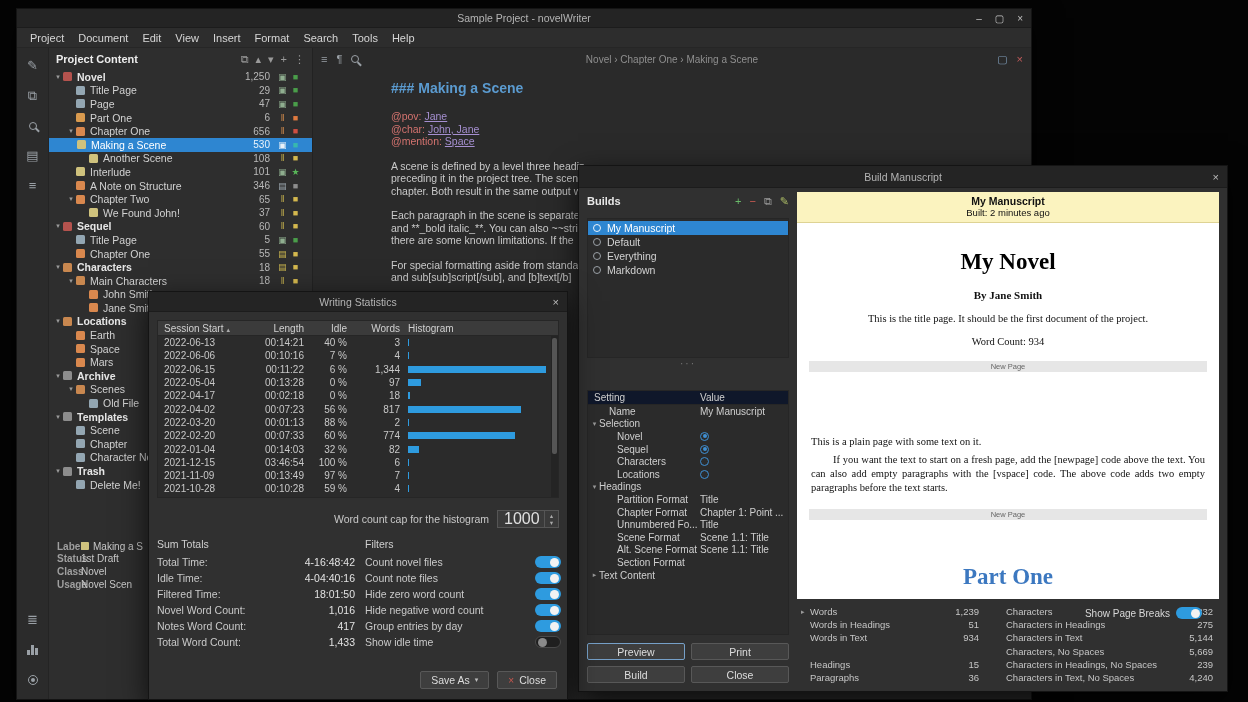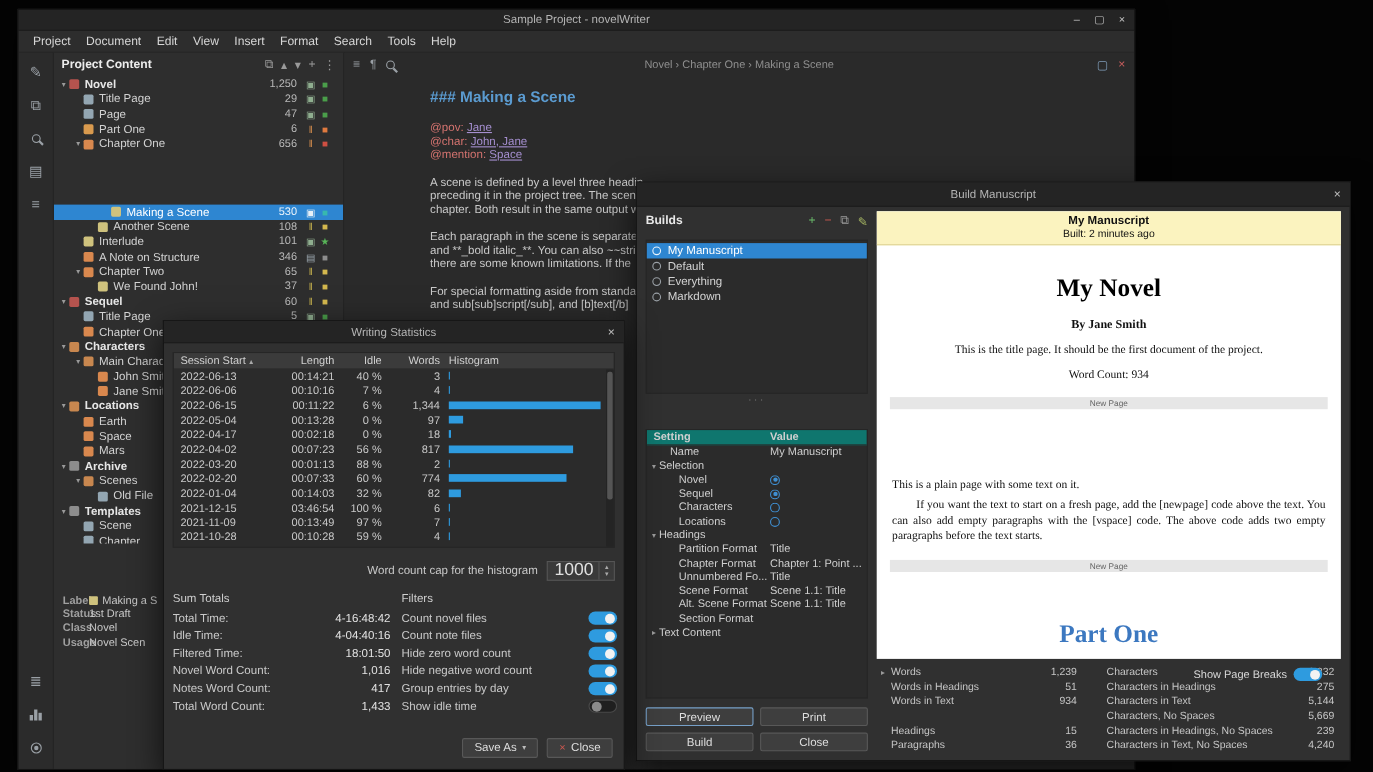--- a/index.html
+++ b/index.html
@@ -83,22 +83,22 @@
   .b-item.selected{background:#2e86d1;color:#fff;}
   .b-gear{width:8px;height:8px;border:1.5px solid #9aa0a6;border-radius:50%;flex:none;}
   .b-item.selected .b-gear{border-color:#eaf3fb;}
   .b-split{position:absolute;top:168px;left:0;right:0;text-align:center;color:#777;
            font-size:10px;line-height:8px;letter-spacing:2px;}
   .b-tabs{position:absolute;top:180px;left:0;right:0;height:18px;display:flex;border-bottom:1px solid #262626;}
   .b-tab{padding:2px 10px 0;font-size:10.5px;color:#a8a8a8;}
   .b-tab.active{background:#3d3d3d;color:#eee;border:1px solid #4a4a4a;border-bottom:none;}
   .b-table{position:absolute;top:198px;left:0;right:0;bottom:48px;background:#2b2b2b;
            border:1px solid #262626;overflow:hidden;}
-  .b-thead{display:flex;height:14px;background:#0f766e;font-size:10px;color:#cfcfcf;
-           align-items:center;border-bottom:1px solid #262626;font-weight:bold;}
+  .b-thead{display:flex;height:14px;background:#0f172a;font-size:10px;color:#cfcfcf;
+           align-items:center;border-bottom:1px solid #262626;}
   .b-th1{width:112px;padding-left:6px;}
   .b-trow{display:flex;height:12.6px;align-items:center;font-size:10px;color:#cfcfcf;}
   .b-cell1{width:112px;display:flex;align-items:center;white-space:nowrap;overflow:hidden;flex:none;}
   .b-arrow{width:9px;font-size:7px;color:#999;text-align:center;flex:none;}
   .b-cell2{flex:1;white-space:nowrap;overflow:hidden;display:flex;align-items:center;}
   .radio{width:9px;height:9px;border-radius:50%;border:1.5px solid #3f8fd2;position:relative;flex:none;}
   .radio.on::after{content:"";position:absolute;inset:1.5px;background:#3f8fd2;border-radius:50%;}
   .b-buttons{position:absolute;bottom:0;left:0;right:0;display:grid;
              grid-template-columns:1fr 1fr;grid-template-rows:17px 17px;gap:6px;}
   .btn{background:#3e3e3e;border:1px solid #585858;border-radius:2px;color:#ddd;font-size:10.5px;
@@ -273,21 +273,21 @@
               <span class="tr-g2" style="color: rgb(224, 122, 63);">■</span>
             </div>
             <div class="tree-row" style="padding-left: 17px;">
               <span class="tr-arrow">▾</span>
               <span class="tr-icon" style="background: rgb(217, 136, 78);"></span>
               <span class="tr-label">Chapter One</span>
               <span class="tr-count">656</span>
               <span class="tr-g1" style="color: rgb(217, 144, 78);">‖</span>
               <span class="tr-g2" style="color: rgb(207, 79, 66);">■</span>
             </div>
-            <div class="tree-row selected" style="padding-left: 42px; margin-top: 48px;">
+            <div class="tree-row selected" style="padding-left: 18px;">
               <span class="tr-arrow"></span>
               <span class="tr-icon" style="background: rgb(207, 194, 125);"></span>
               <span class="tr-label">Making a Scene</span>
               <span class="tr-count">530</span>
               <span class="tr-g1" style="color: rgb(232, 241, 248);">▣</span>
               <span class="tr-g2" style="color: rgb(56, 184, 174);">■</span>
             </div>
             <div class="tree-row" style="padding-left: 30px;">
               <span class="tr-arrow"></span>
               <span class="tr-icon" style="background: rgb(207, 194, 125);"></span>

